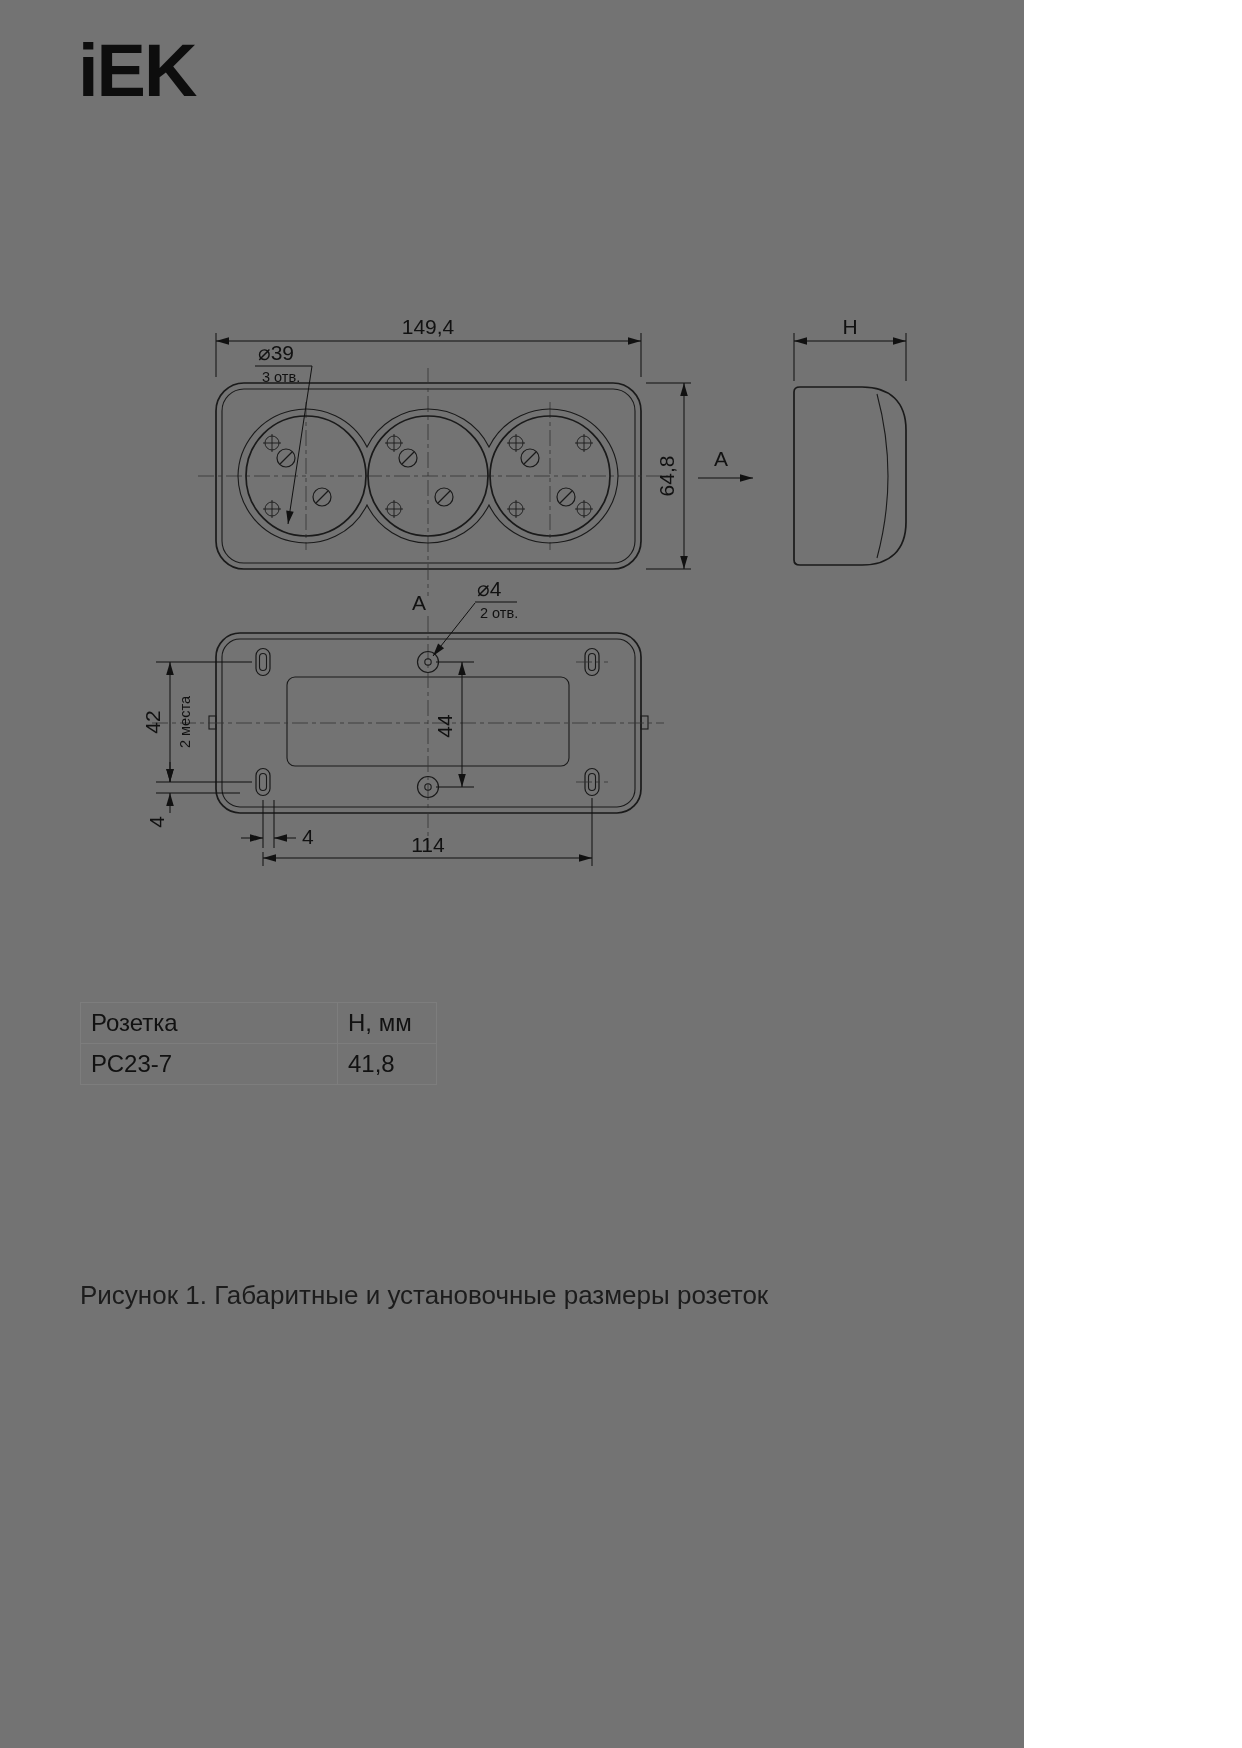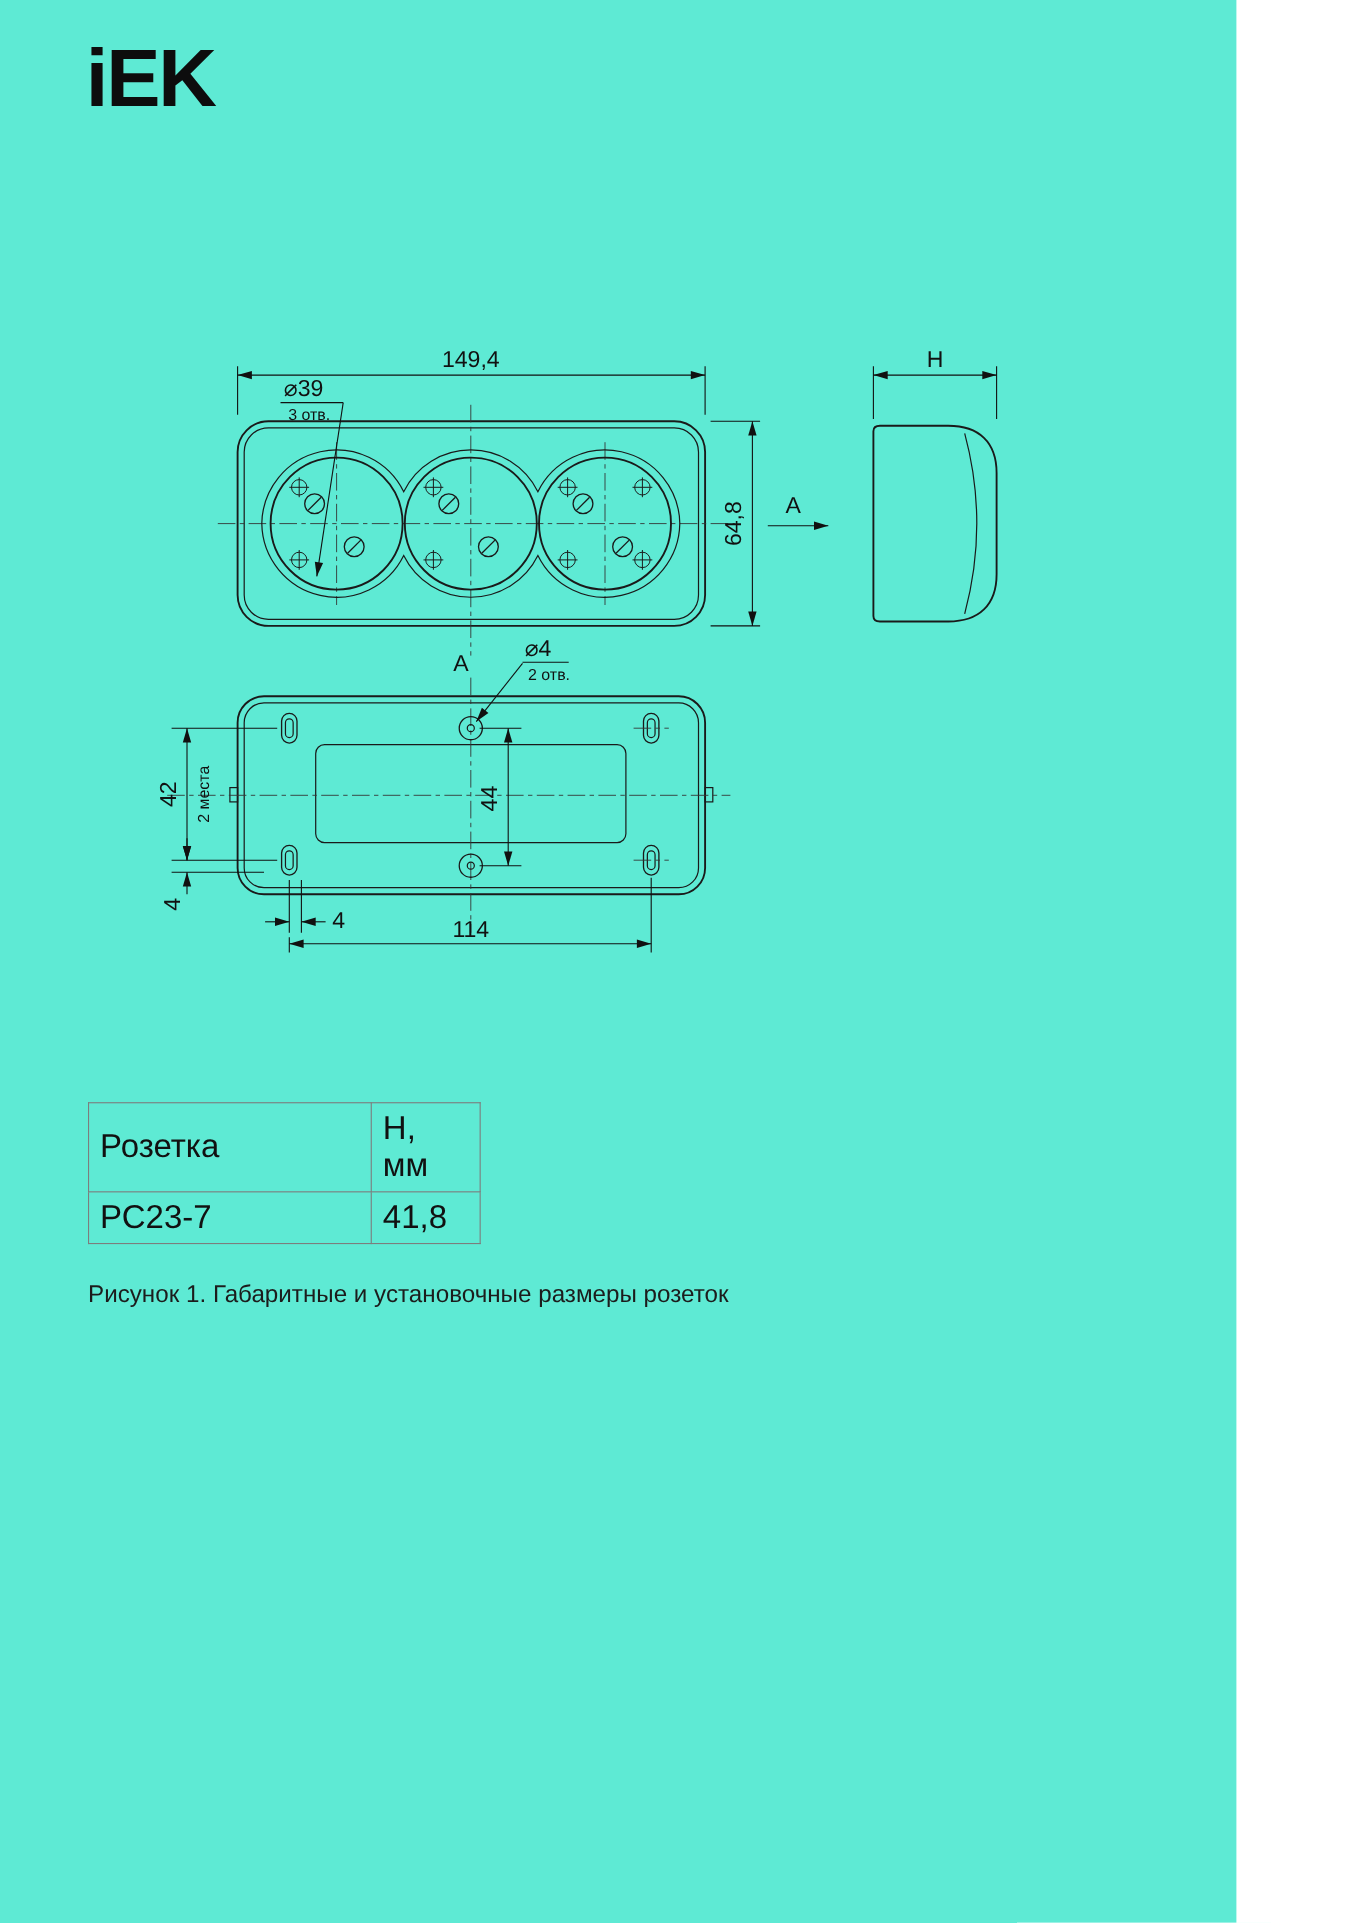--- a/index.html
+++ b/index.html
@@ -1,32 +1,32 @@
 <!DOCTYPE html>
 <html><head>
 <meta charset="utf-8">
 <style>
   html,body{margin:0;padding:0;background:#fff;}
-  .page{position:relative;width:1124px;height:1748px;background:#5eead4;overflow:hidden;
+  .page{position:relative;width:1024px;height:1748px;background:#737373;overflow:hidden;
         font-family:"Liberation Sans","DejaVu Sans",sans-serif;color:#111;}
   .logo{position:absolute;left:78px;top:34px;font-weight:bold;font-size:74px;
         letter-spacing:-2px;line-height:1;color:#0d0d0d;}
   svg.drawing{position:absolute;left:0;top:0;}
   svg text{font-size:21px;fill:#111;font-family:"Liberation Sans","DejaVu Sans",sans-serif;}
   svg text.small{font-size:14.5px;}
   .ol{fill:none;stroke:#1a1a1a;stroke-width:1.7;}
   .ol2{fill:none;stroke:#1a1a1a;stroke-width:1.1;}
   .thin{fill:none;stroke:#1a1a1a;stroke-width:1.2;}
   .cl{stroke:#333;stroke-width:0.8;stroke-dasharray:16 4 4 4;fill:none;}
   .dim{stroke:#111;stroke-width:1;fill:none;}
-  .dim-table{position:absolute;left:80px;top:1002px;border-collapse:collapse;font-size:30px;}
+  .dim-table{position:absolute;left:80px;top:1002px;border-collapse:collapse;font-size:24px;}
   .dim-table td{border:1px solid #7d7d7d;padding:6px 10px;height:25px;vertical-align:middle;}
   .dim-table td.c1{width:236px;}
   .dim-table td.c2{width:78px;}
-  .caption{position:absolute;left:80px;top:1164px;font-size:22px;color:#1c1c1c;}
+  .caption{position:absolute;left:80px;top:1280px;font-size:26px;color:#1c1c1c;}
 </style>
 </head>
 <body>
 
 <div class="page">
 
   <div class="logo">
     <span>iEK</span>
   </div>
 

